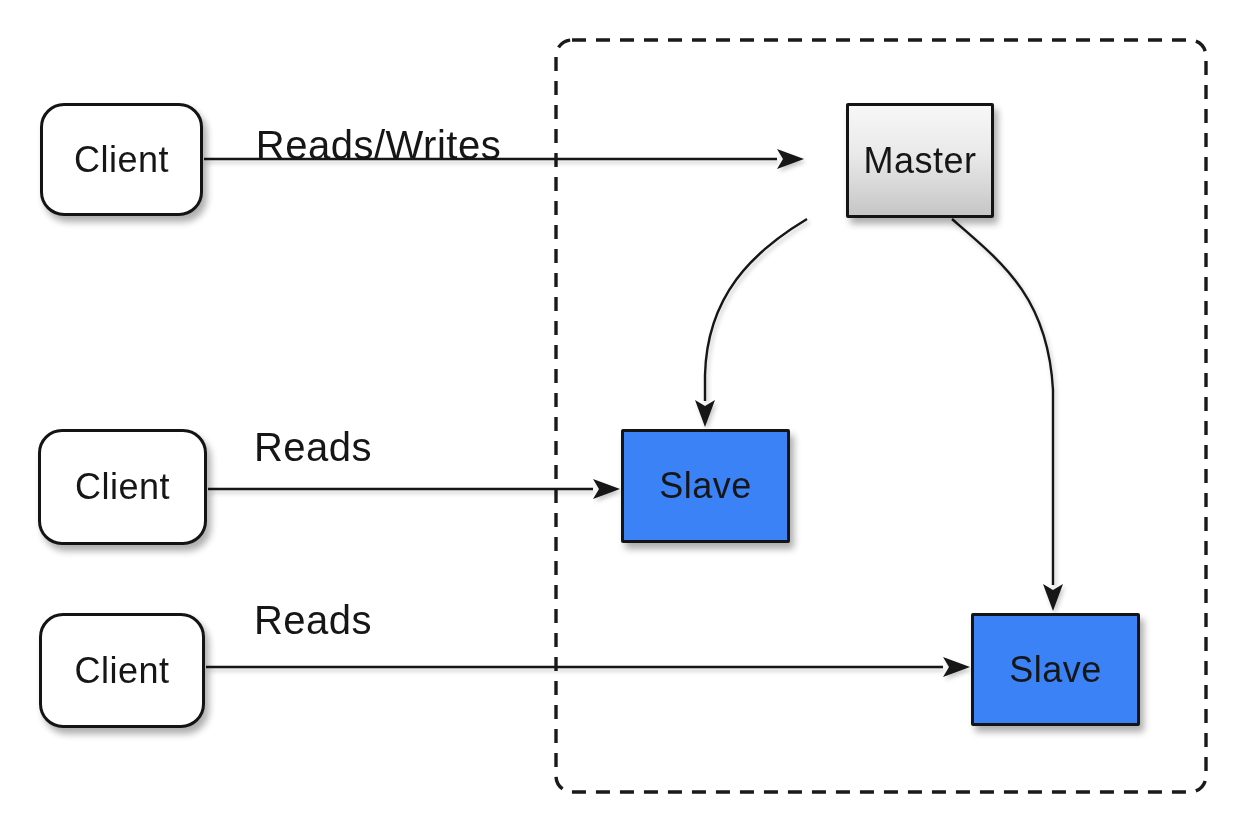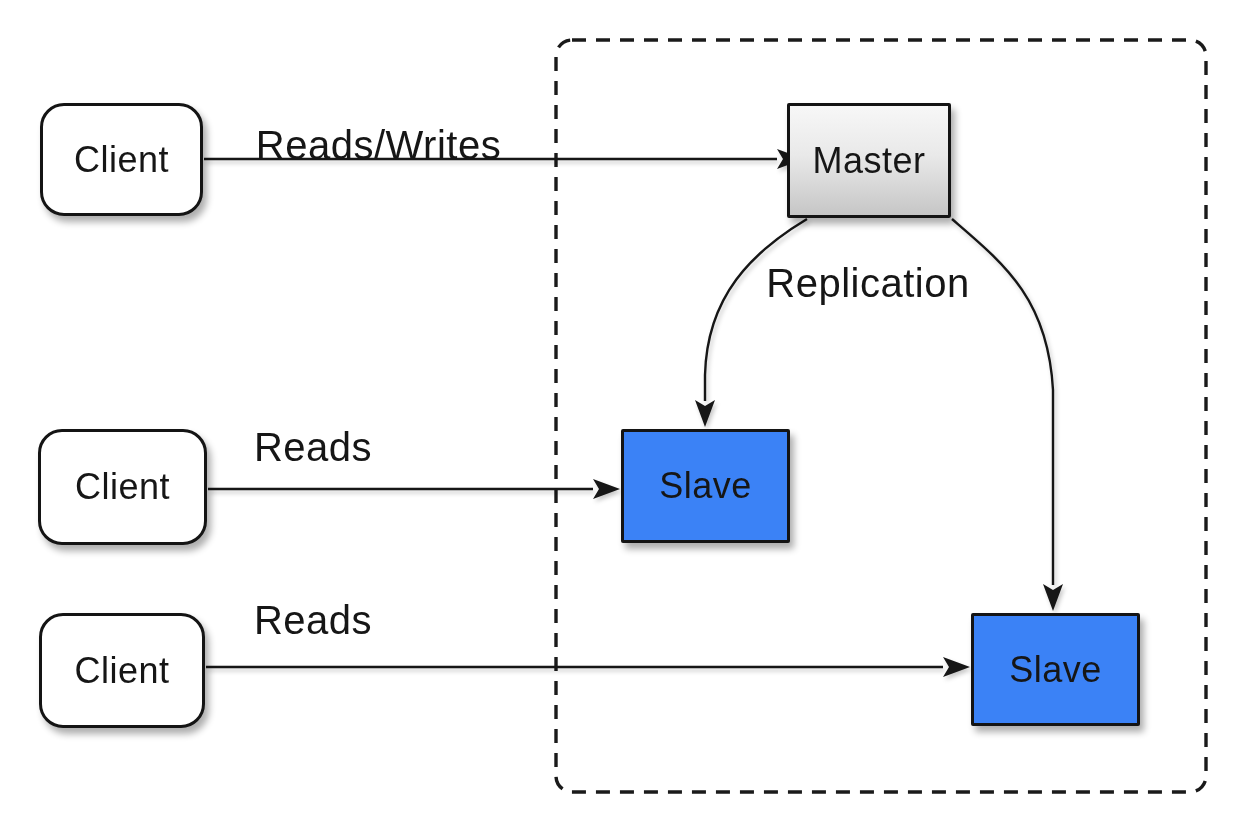--- a/index.html
+++ b/index.html
@@ -58,21 +58,21 @@
   .node.rect {
     border-radius: 2px;
     background: #3b82f6;
   }
   .node.master {
     background: linear-gradient(180deg, #f7f7f7 0%, #e9e9e9 45%, #d6d6d6 75%, #c6c6c6 100%);
   }
   .client-top    { left: 40px;  top: 103px; width: 163px; height: 113px; }
   .client-middle { left: 38px;  top: 429px; width: 169px; height: 116px; }
   .client-bottom { left: 39px;  top: 613px; width: 166px; height: 115px; }
-  .master-box    { left: 787px; top: 103px; width: 164px; height: 115px; }
+  .master-box    { left: 846px; top: 103px; width: 148px; height: 115px; }
   .slave-left    { left: 621px; top: 429px; width: 169px; height: 114px; }
   .slave-right   { left: 971px; top: 613px; width: 169px; height: 113px; }
   .edge-label {
     position: absolute;
     font-size: 40px;
     color: #161616;
     text-align: center;
     white-space: nowrap;
     letter-spacing: 0.5px;
   }
@@ -132,15 +132,14 @@
   <div class="node rect slave-right">
     <span>Slave</span>
   </div>
 
   <div class="edge-label label-reads-writes">Reads/Writes</div>
 
   <div class="edge-label label-reads-mid">Reads</div>
 
   <div class="edge-label label-reads-bottom">Reads</div>
 
-  <div class="edge-label label-replication">Replication</div>
 
 </div>
 
 </body></html>

